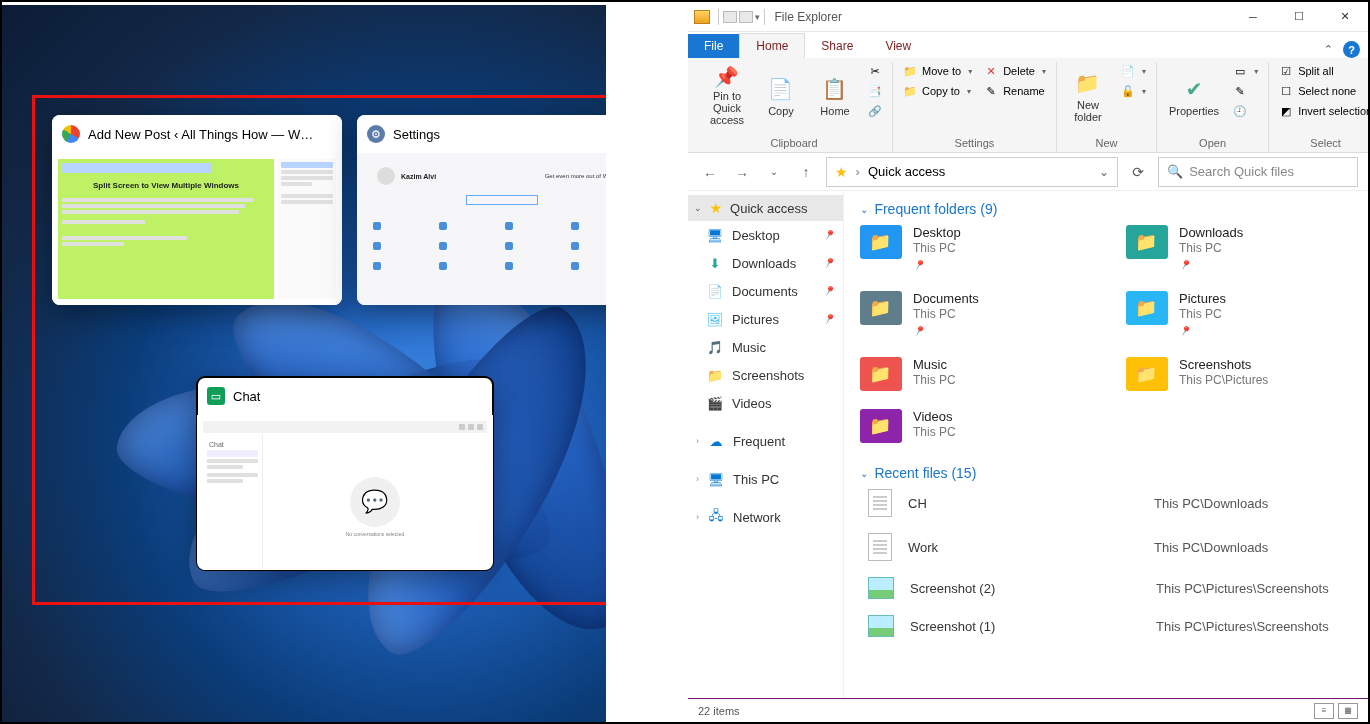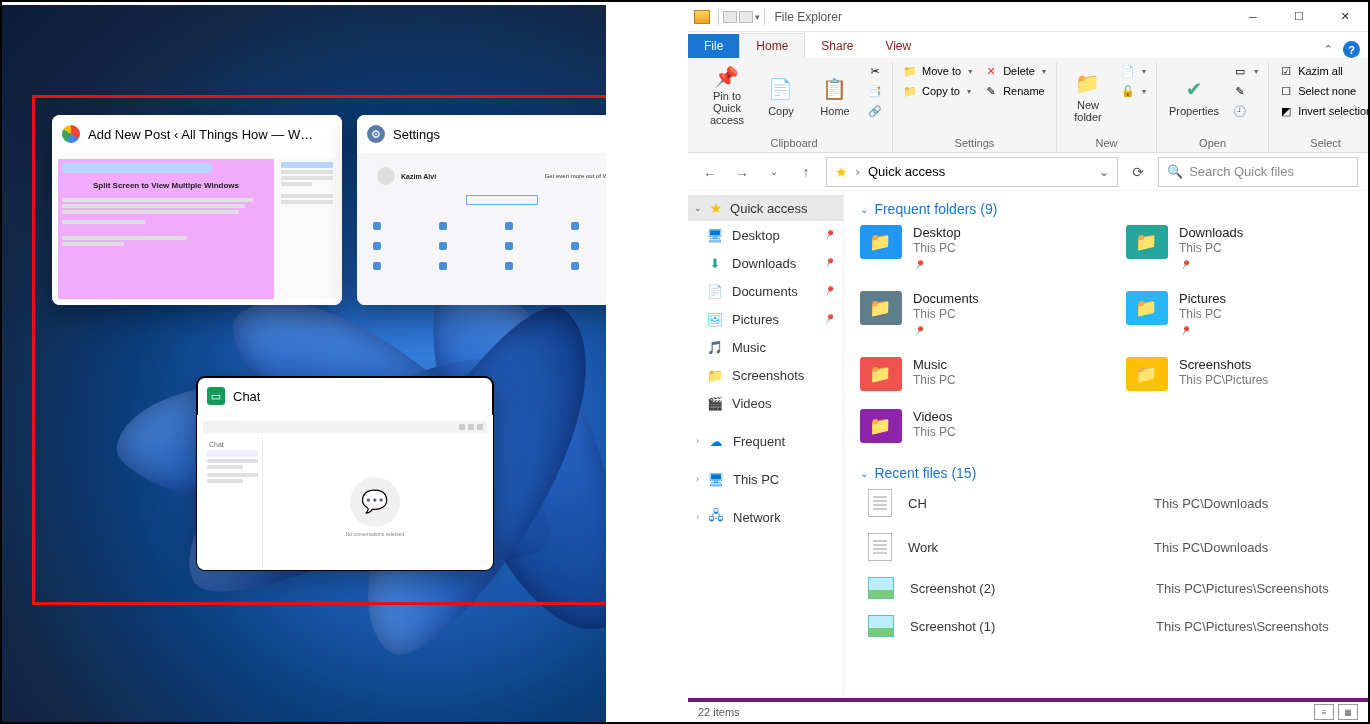--- a/index.html
+++ b/index.html
@@ -15,21 +15,21 @@
 .redbox{position:absolute;left:30px;top:90px;width:640px;height:510px;border:3px solid #e11}
 .thumb{position:absolute;background:#fff;border-radius:8px;box-shadow:0 8px 30px rgba(0,0,0,.4);overflow:hidden}
 .t1{left:50px;top:110px;width:290px;height:190px}
 .t2{left:355px;top:110px;width:290px;height:190px}
 .t3{left:195px;top:372px;width:296px;height:193px;outline:2px solid #000;outline-offset:-1px}
 .thdr{height:38px;display:flex;align-items:center;padding:0 10px;gap:8px;font-size:13px;background:#fff}
 .tico{width:18px;height:18px;border-radius:50%;display:flex;align-items:center;justify-content:center;font-size:11px;color:#fff}
 .tbody{height:calc(100% - 38px);background:#f6f6f8;padding:6px;font-size:6px;color:#666;position:relative}
 .t1 .tbody{background:#fff}
 .mini-ct{display:flex;height:100%;gap:4px}
-.mini-l{flex:4;background:#f0abfc;padding:4px}
+.mini-l{flex:4;background:#bef264;padding:4px}
 .mini-r{flex:1;background:#fafafa;padding:3px}
 .mini-bar{height:4px;background:#e0e0e0;margin-bottom:2px;border-radius:1px}
 .mini-blue{background:#b8d4ff}
 .mini-g{display:grid;grid-template-columns:repeat(4,1fr);gap:6px;padding:10px}
 .mini-cell{height:14px;display:flex;align-items:center;gap:3px}
 .mini-cell::before{content:'';width:8px;height:8px;background:#4a8fd9;border-radius:2px}
 .mini-chat{display:flex;height:100%}
 .mini-cs{width:60px;background:#fff;border-right:1px solid #eee;padding:4px}
 .mini-cm{flex:1;display:flex;align-items:center;justify-content:center;flex-direction:column;gap:4px}
 .mini-bubble{width:50px;height:50px;border-radius:50%;background:#f0f0f0;display:flex;align-items:center;justify-content:center;font-size:22px;color:#bbb}
@@ -81,21 +81,21 @@
 .fi-26{width:42px;height:34px;border-radius:3px;display:flex;align-items:center;justify-content:center;font-size:18px;color:#fff}
 .fi-t{font-size:13px;color:#222}
 .fi-s{font-size:12px;color:#777;margin-top:1px}
 .fi-p{font-size:10px;color:#999;transform:rotate(30deg);display:inline-block;margin-top:2px}
 .rf{display:flex;flex-direction:column;gap:16px}
 .rfi{display:flex;align-items:center;gap:16px;font-size:13px;color:#333}
 .rfi .fi-doc{width:24px;height:28px;border:1px solid #bbb;background:#fff;margin-left:8px;position:relative}
 .rfi .fi-doc::before{content:'';position:absolute;top:6px;left:4px;right:4px;height:2px;background:#ccc;box-shadow:0 4px #ccc,0 8px #ccc,0 12px #ccc}
 .rfi .fi-img{width:26px;height:22px;border:1px solid #6bb;background:linear-gradient(180deg,#bef 60%,#7c7 60%);margin-left:8px}
 .rfi-l{width:230px}
-.status{height:24px;border-top:4px solid #701a75;display:flex;align-items:center;padding:0 10px;font-size:11px;color:#555}
+.status{height:24px;border-top:1px solid #701a75;display:flex;align-items:center;padding:0 10px;font-size:11px;color:#555}
 .status-r{margin-left:auto;display:flex;gap:4px}
 .sv{width:20px;height:16px;border:1px solid #999;display:flex;align-items:center;justify-content:center;font-size:8px}
 </style>
 </head>
 <body>
 
 <div class="desktop">
   <div class="flower">
     <div class="petal p1"></div>
       <div class="petal p2"></div>
@@ -316,21 +316,21 @@
             </div>
         </div>
       </div>
       <div class="rglbl">Open</div>
     </div>
     <div class="rgroup">
       <div class="rc">
         <div class="rcol">
           <div class="rline">
               <span class="sm">☑</span>
-              <span>Kazim all</span>
+              <span>Split all</span>
             </div>
           <div class="rline">
               <span class="sm">☐</span>
               <span>Select none</span>
             </div>
           <div class="rline">
               <span class="sm">◩</span>
               <span>Invert selection</span>
             </div>
         </div>

